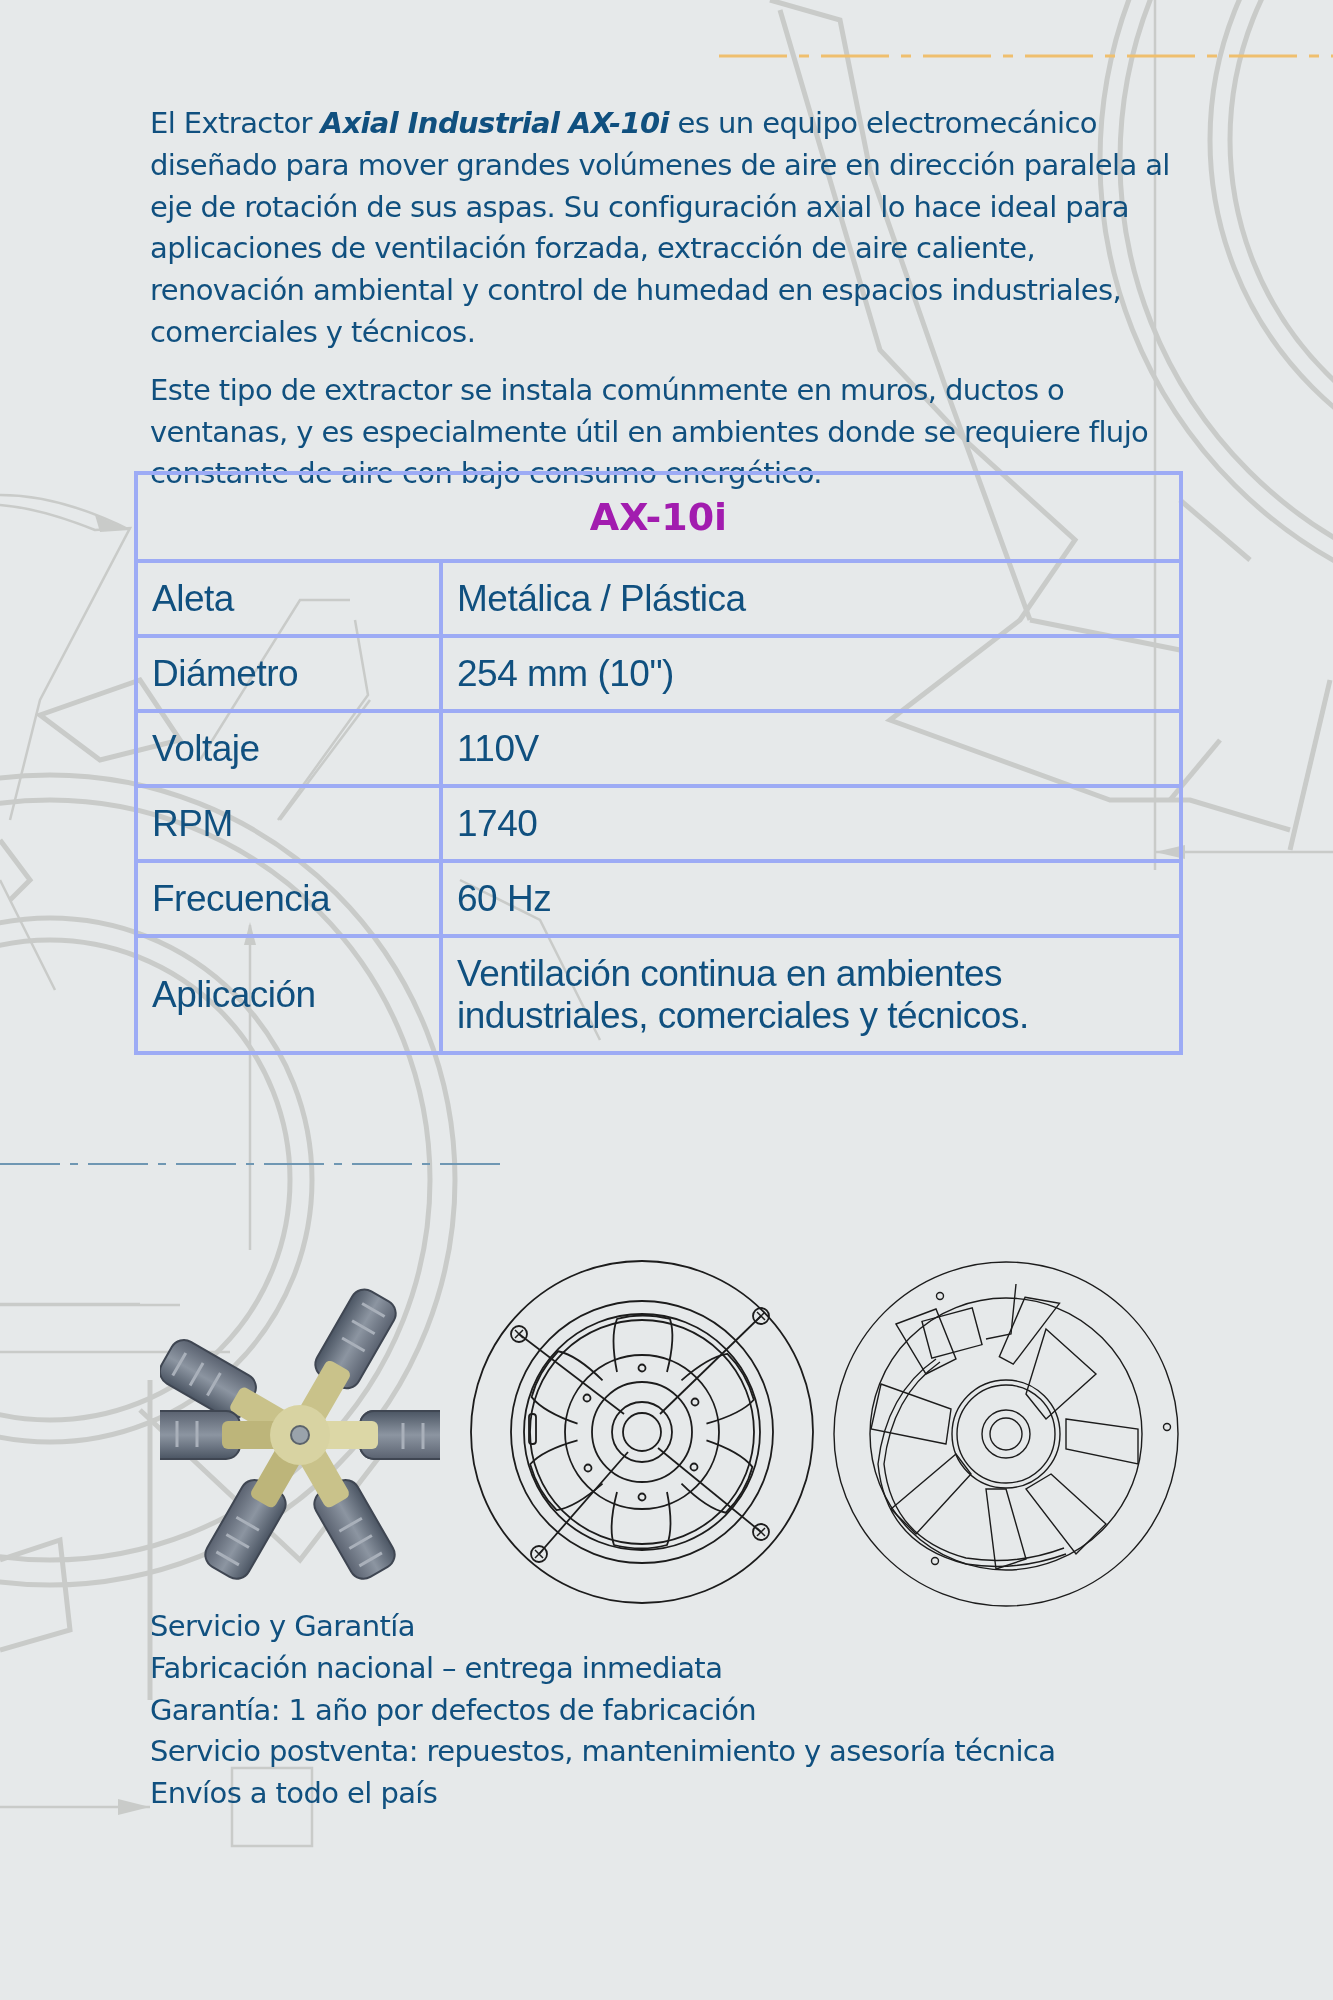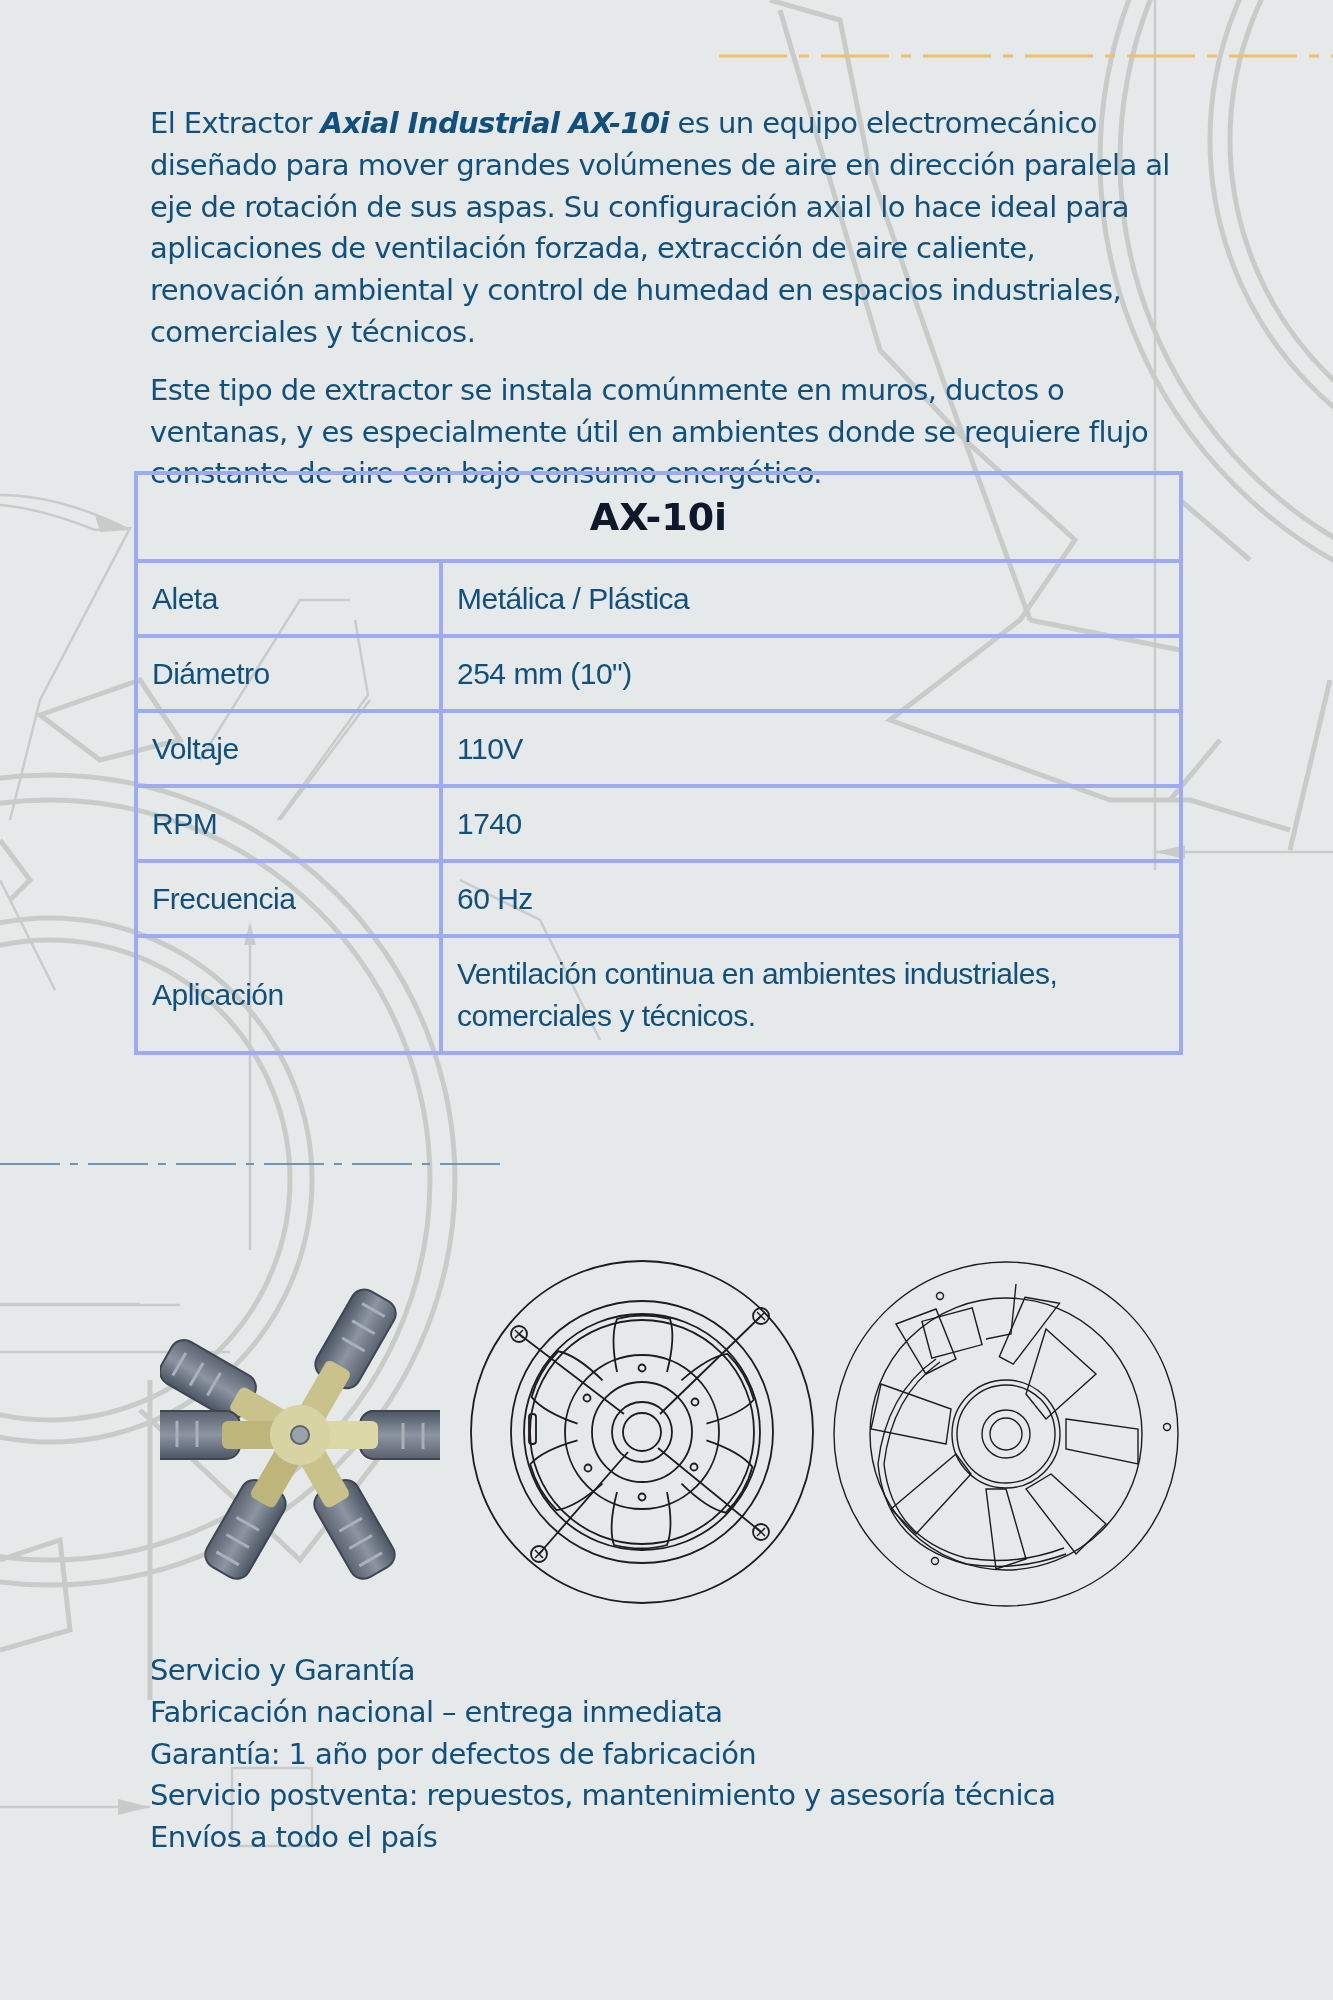--- a/index.html
+++ b/index.html
@@ -22,38 +22,38 @@
     .intro b { font-style: italic; font-weight: bold; }
     table.spec {
       position: absolute; left: 134px; top: 471px;
       width: 1049px; border-collapse: collapse;
       font-family: "Liberation Sans", sans-serif;
       color: #10507f;
     }
     table.spec td, table.spec th {
       border: 4px solid #9dabf5;
       padding: 0 14px;
-      font-size: 30px; letter-spacing: -0.5px;
+      font-size: 37px; letter-spacing: -0.5px;
       vertical-align: middle;
       text-align: left;
       font-weight: normal;
     }
     table.spec th.title {
       height: 84px; text-align: center;
       font-size: 38px; font-weight: bold; letter-spacing: 0;
       font-family: "DejaVu Sans", sans-serif;
-      color: #0f172a;
+      color: #a21caf;
     }
     table.spec td { height: 71px; }
     table.spec td.key { width: 273px; }
     table.spec tr.tall td { height: 113px; line-height: 42px; }
     .figures { position: absolute; left: 0; top: 1250px; width: 1333px; height: 380px; }
     .fig { position: absolute; }
     .service {
-      position: absolute; left: 150px; top: 1650px;
+      position: absolute; left: 150px; top: 1606px;
       font-size: 29px; line-height: 41.8px; letter-spacing: -0.6px;
       color: #10507f;
     }
     .service div { white-space: nowrap; }
   </style>
 </head>
 <body>
 
 <svg class="bg-layer" viewBox="0 0 1333 2000" xmlns="http://www.w3.org/2000/svg">
   <g fill="none" stroke="#c9cbc9" stroke-width="5">

